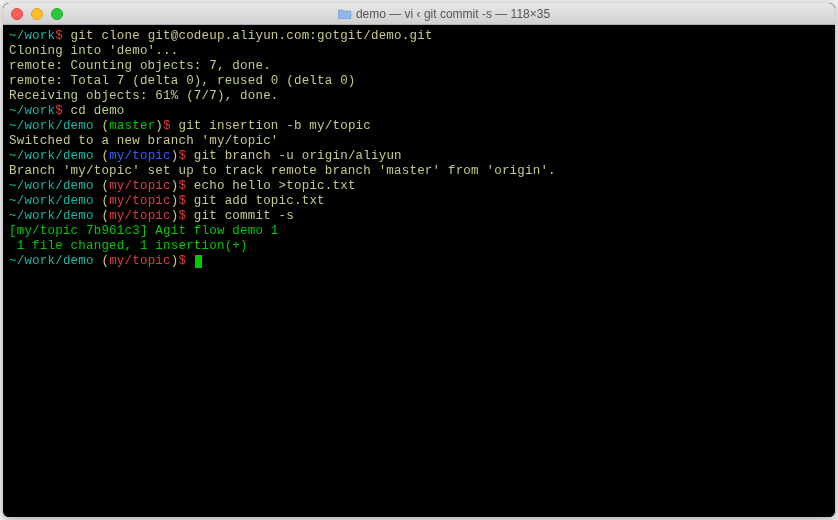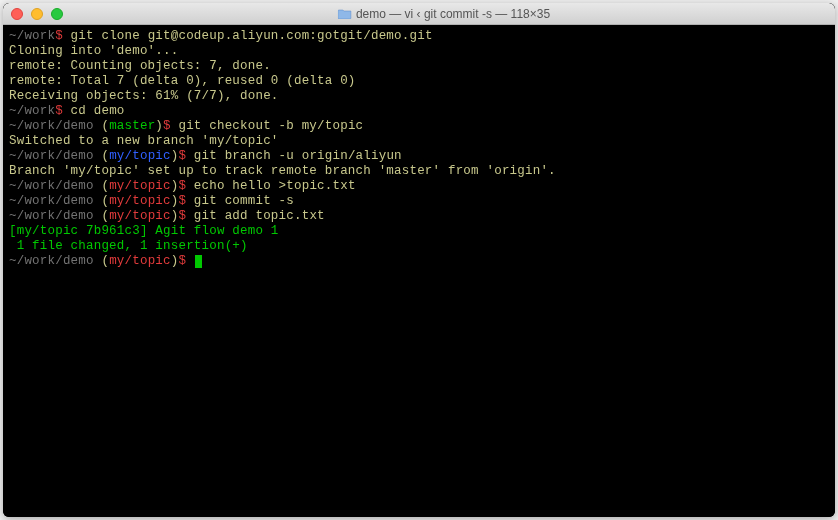--- a/index.html
+++ b/index.html
@@ -65,21 +65,21 @@
     .terminal {
       flex: 1;
       background: #000;
       padding: 4px 6px;
       font-size: 12.5px;
       line-height: 15px;
       color: #eee;
       letter-spacing: 0.2px;
     }
     .line { white-space: pre; }
-    .cyan { color: #737373; }
+    .cyan { color: #14b8a6; }
     .red { color: #e23b3b; }
     .blue { color: #3060ff; }
     .green { color: #00c800; text-align: right; }
     .buff { color: #c8c88c; margin-top: 32px; }
     .cursor {
       display: inline-block;
       width: 7px;
       height: 13px;
       background: #00c800;
       vertical-align: text-bottom;
@@ -105,24 +105,24 @@
       <span>demo — vi ‹ git commit -s — 118×35</span>
     </div>
   </div>
   <div class="terminal" id="terminal">
       <div class="line"><span class="cyan">~/work</span><span class="red">$</span><span class="buff"> git clone git@codeup.aliyun.com:gotgit/demo.git</span></div>
       <div class="line"><span class="buff">Cloning into 'demo'...</span></div>
       <div class="line"><span class="buff">remote: Counting objects: 7, done.</span></div>
       <div class="line"><span class="buff">remote: Total 7 (delta 0), reused 0 (delta 0)</span></div>
       <div class="line"><span class="buff">Receiving objects: 61% (7/7), done.</span></div>
       <div class="line"><span class="cyan">~/work</span><span class="red">$</span><span class="buff"> cd demo</span></div>
-      <div class="line"><span class="cyan">~/work/demo</span><span class="buff"> (</span><span class="green">master</span><span class="buff">)</span><span class="red">$</span><span class="buff"> git checkout -b my/topic</span></div>
+      <div class="line"><span class="cyan">~/work/demo</span><span class="buff"> (</span><span class="green">master</span><span class="buff">)</span><span class="red">$</span><span class="buff"> git insertion -b my/topic</span></div>
       <div class="line"><span class="buff">Switched to a new branch 'my/topic'</span></div>
       <div class="line"><span class="cyan">~/work/demo</span><span class="buff"> (</span><span class="blue">my/topic</span><span class="buff">)</span><span class="red">$</span><span class="buff"> git branch -u origin/aliyun</span></div>
       <div class="line"><span class="buff">Branch 'my/topic' set up to track remote branch 'master' from 'origin'.</span></div>
       <div class="line"><span class="cyan">~/work/demo</span><span class="buff"> (</span><span class="red">my/topic</span><span class="buff">)</span><span class="red">$</span><span class="buff"> echo hello &gt;topic.txt</span></div>
+      <div class="line"><span class="cyan">~/work/demo</span><span class="buff"> (</span><span class="red">my/topic</span><span class="buff">)</span><span class="red">$</span><span class="buff"> git add topic.txt</span></div>
       <div class="line"><span class="cyan">~/work/demo</span><span class="buff"> (</span><span class="red">my/topic</span><span class="buff">)</span><span class="red">$</span><span class="buff"> git commit -s</span></div>
-      <div class="line"><span class="cyan">~/work/demo</span><span class="buff"> (</span><span class="red">my/topic</span><span class="buff">)</span><span class="red">$</span><span class="buff"> git add topic.txt</span></div>
       <div class="line"><span class="green">[my/topic 7b961c3] Agit flow demo 1</span></div>
       <div class="line"><span class="green"> 1 file changed, 1 insertion(+)</span></div>
       <div class="line"><span class="cyan">~/work/demo</span><span class="buff"> (</span><span class="red">my/topic</span><span class="buff">)</span><span class="red">$</span><span class="buff"> </span><span class="cursor"></span></div>
     </div>
 </div>
 
 </body></html>

